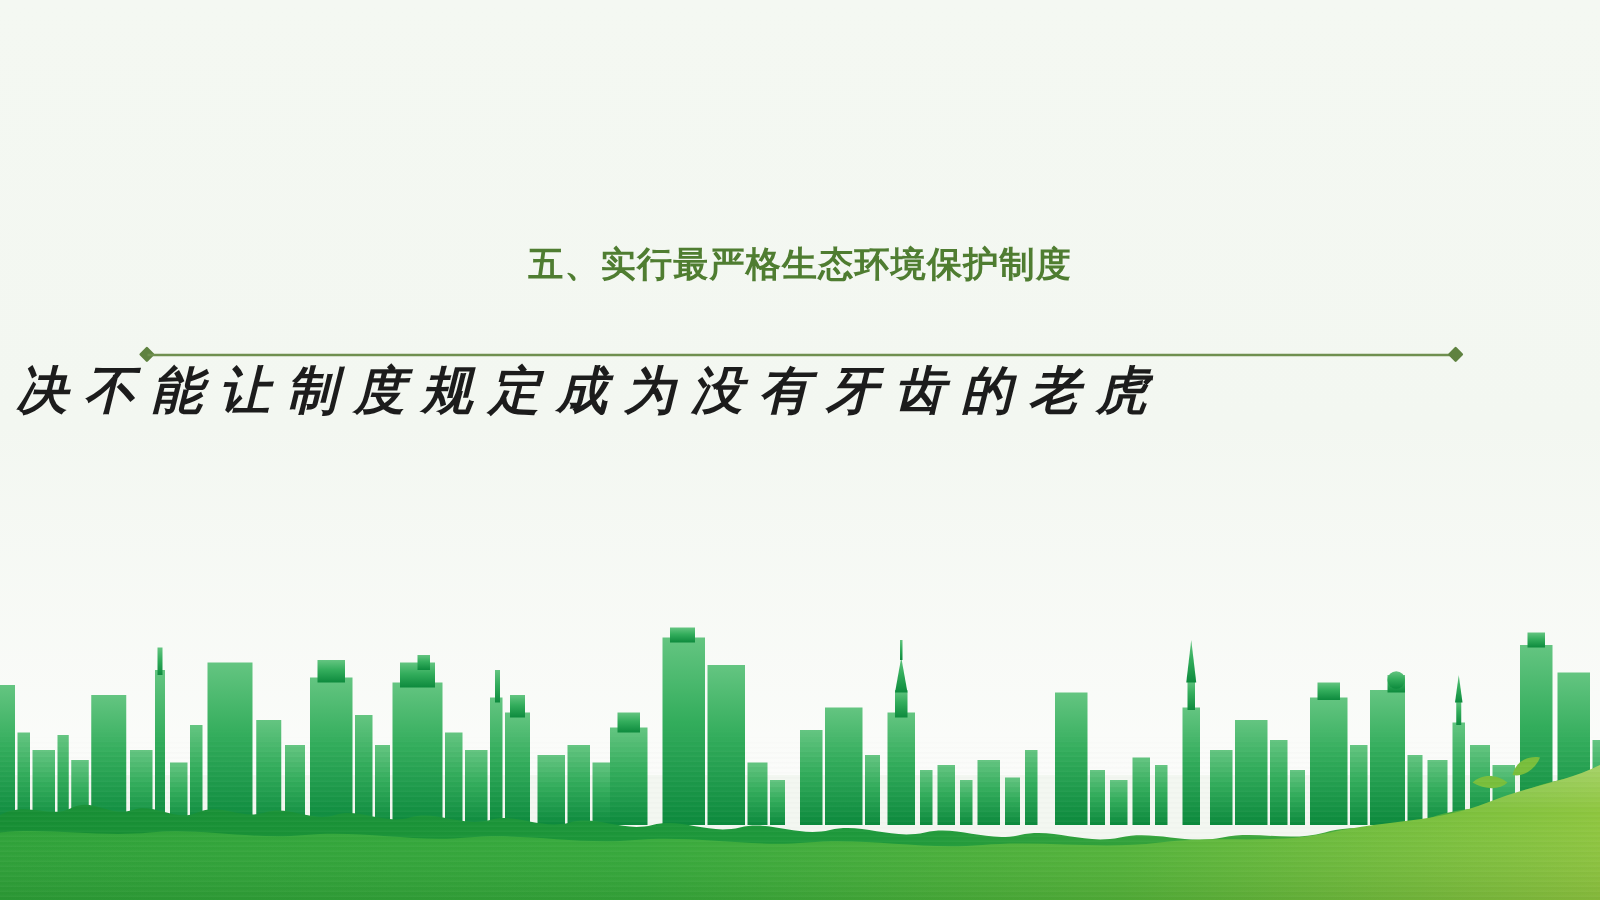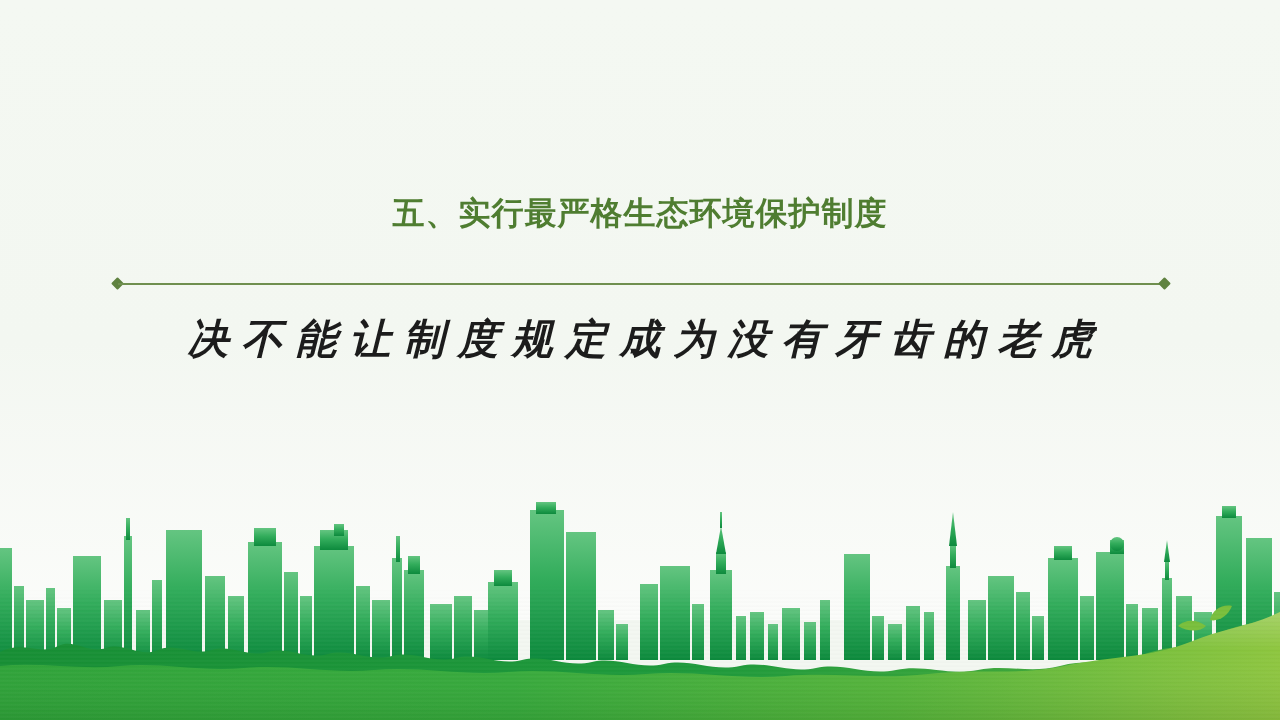--- a/index.html
+++ b/index.html
@@ -30,21 +30,21 @@
   .title-block {
     position: absolute;
     left: 0;
     top: 196px;
     width: 1280px;
     text-align: center;
   }
   .title-text {
     display: inline-block;
     font-family: "Liberation Sans", "DejaVu Sans", sans-serif;
-    font-size: 32px;
+    font-size: 28px;
     font-weight: 700;
     line-height: 1.12;
     color: #4f7d31;
     letter-spacing: 1px;
     white-space: nowrap;
   }
 
   
   .divider {
     position: absolute;
@@ -70,23 +70,23 @@
     transform: rotate(45deg);
     border-radius: 1px;
   }
   .divider-dot.left  { left: 0px; }
   .divider-dot.right { left: 1047px; }
 
   
   .subtitle-block {
     position: absolute;
     left: 0;
-    top: 315px;
-    width: 1280px;
-    text-align: center;
+    top: 288px;
+    width: 1280px;
+    text-align: left;
   }
   .subtitle-text {
     display: inline-block;
     font-family: "Liberation Serif", "DejaVu Serif", serif;
     font-size: 41px;
     font-weight: 600;
     font-style: italic;
     line-height: 1.2;
     color: #1c1c1c;
     letter-spacing: 13px;

